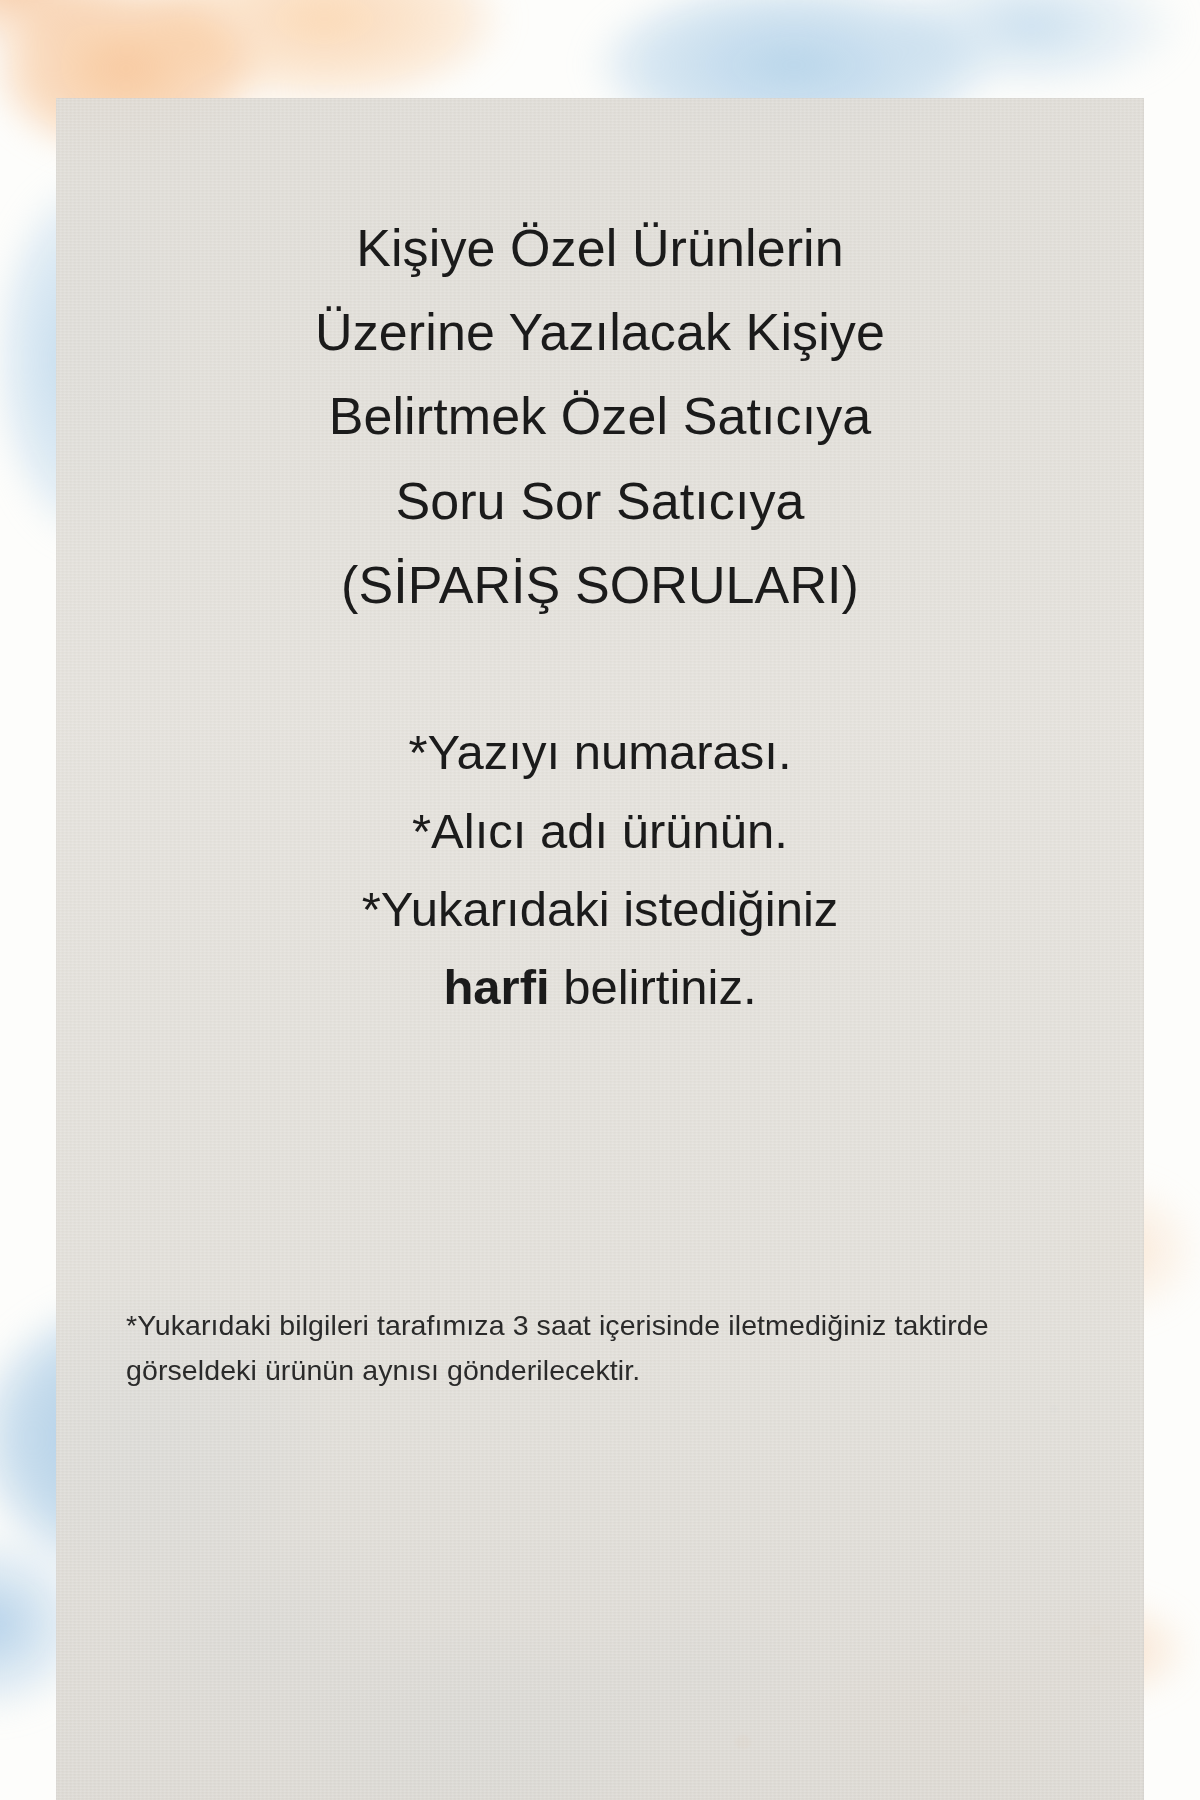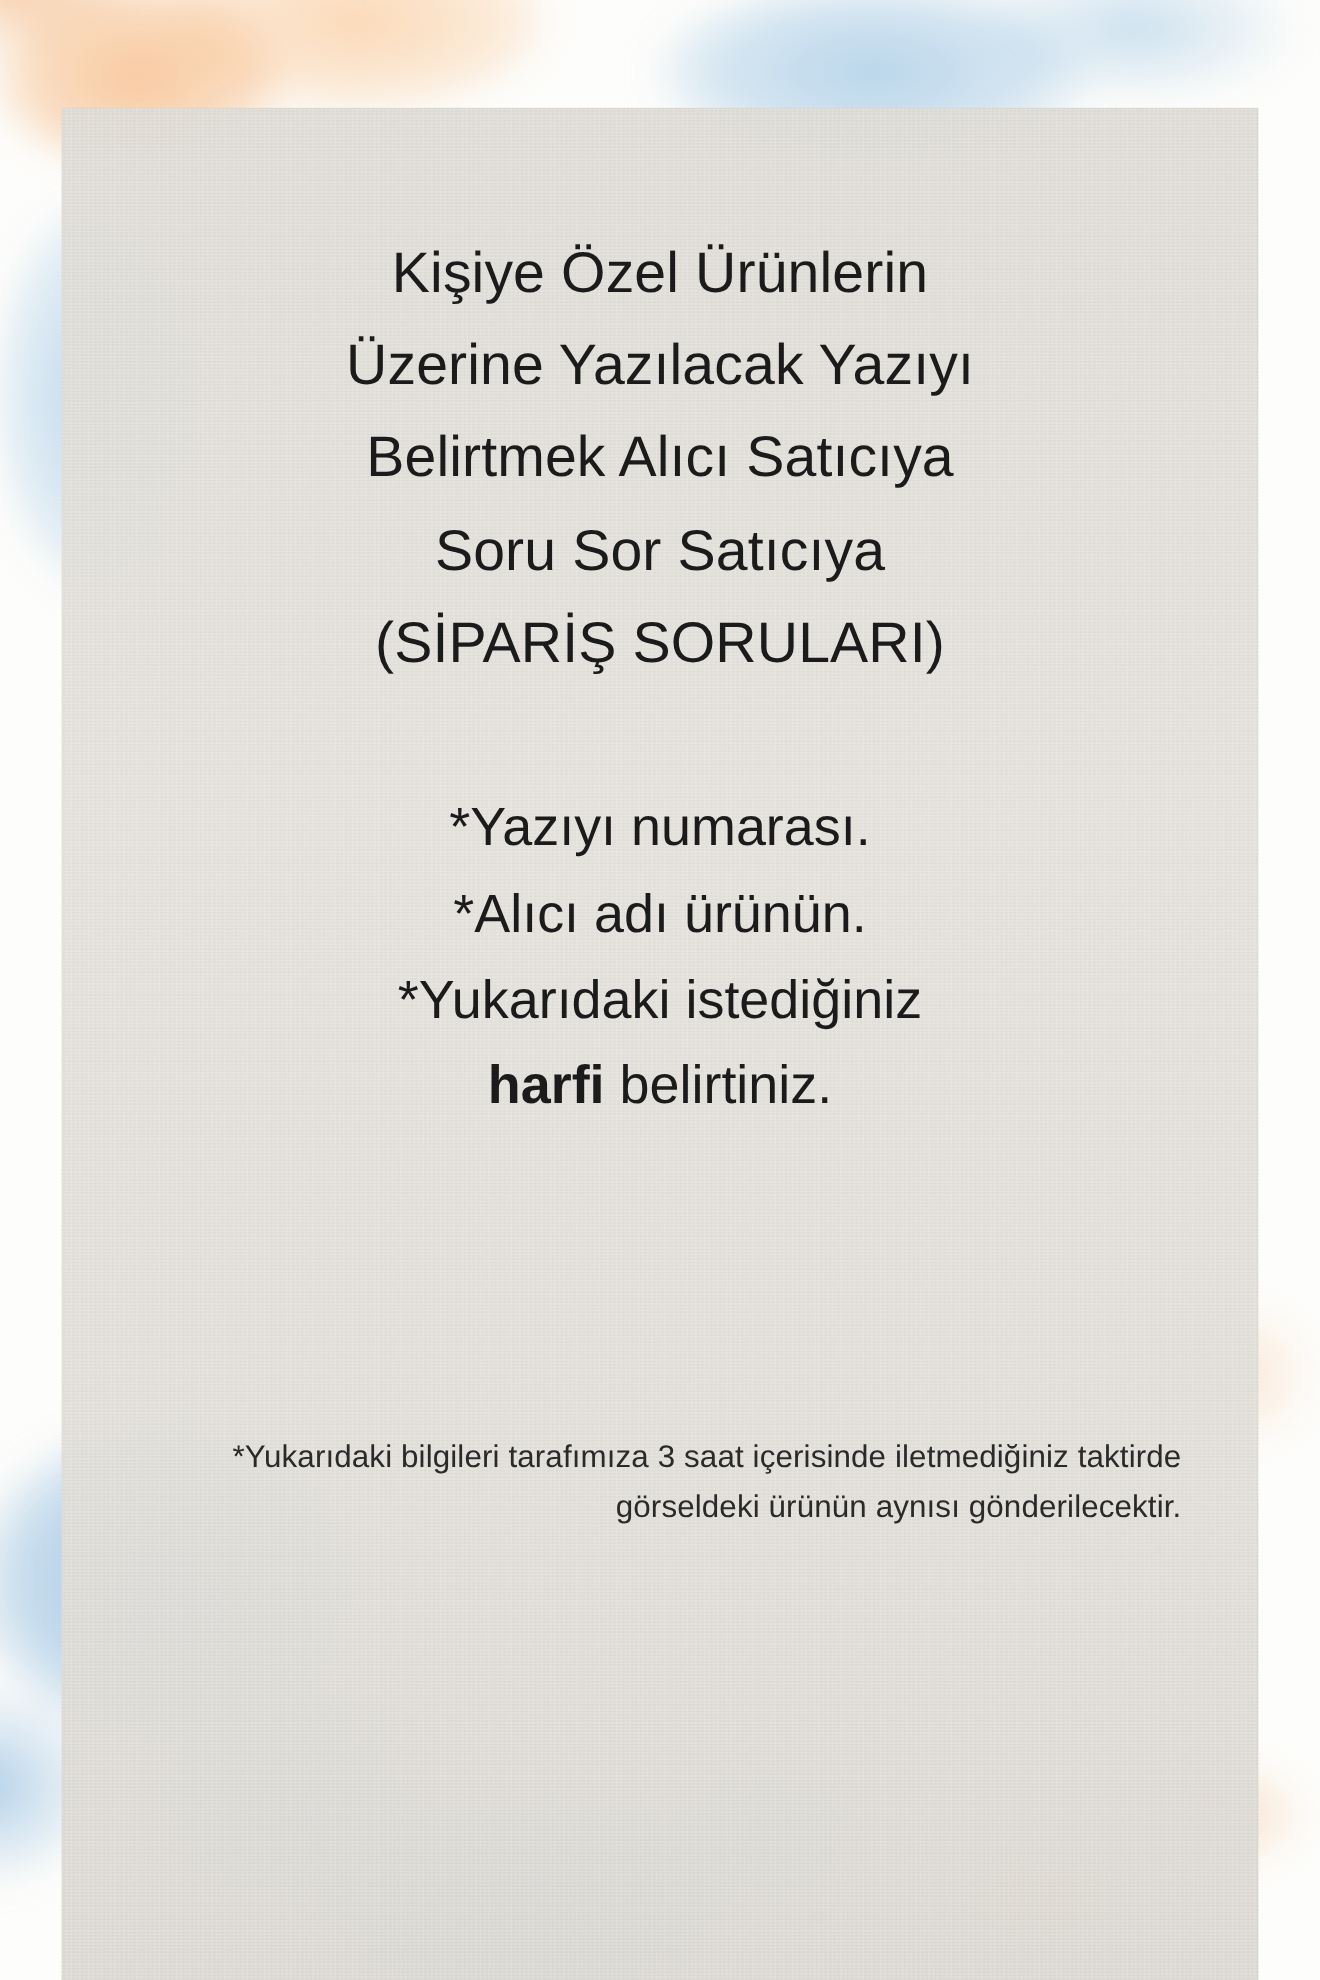--- a/index.html
+++ b/index.html
@@ -161,21 +161,21 @@
     font-weight: 700;
     margin-top: 25px;
   }
 
   .footnote {
     position: absolute;
     left: 70px;
     right: 70px;
     top: 1205px;
     z-index: 3;
-    text-align: right;
+    text-align: left;
     font-size: 28.5px;
     line-height: 1.57;
     color: #2a2a2a;
     letter-spacing: 0.1px;
   }
 </style>
 </head>
 <body>
 
 <div class="poster">
@@ -193,22 +193,22 @@
   <div class="dot dot-c"></div>
   <div class="dot dot-d"></div>
 
   <div class="card">
     <div class="card-texture"></div>
 
     <div class="content">
 
       <h1 class="headline">
         <div>Kişiye Özel Ürünlerin</div>
-        <div>Üzerine Yazılacak Yazıyı</div>
-        <div>Belirtmek Alıcı Satıcıya</div>
+        <div>Üzerine Yazılacak Kişiye</div>
+        <div>Belirtmek Özel Satıcıya</div>
         <div>Soru Sor Satıcıya</div>
         <div>(SİPARİŞ SORULARI)</div>
       </h1>
 
       <div class="spacer-block"></div>
 
       <div class="bullets">
         <div>*Yazıyı numarası.</div>
         <div>*Alıcı adı ürünün.</div>
         <div>*Yukarıdaki istediğiniz</div>

